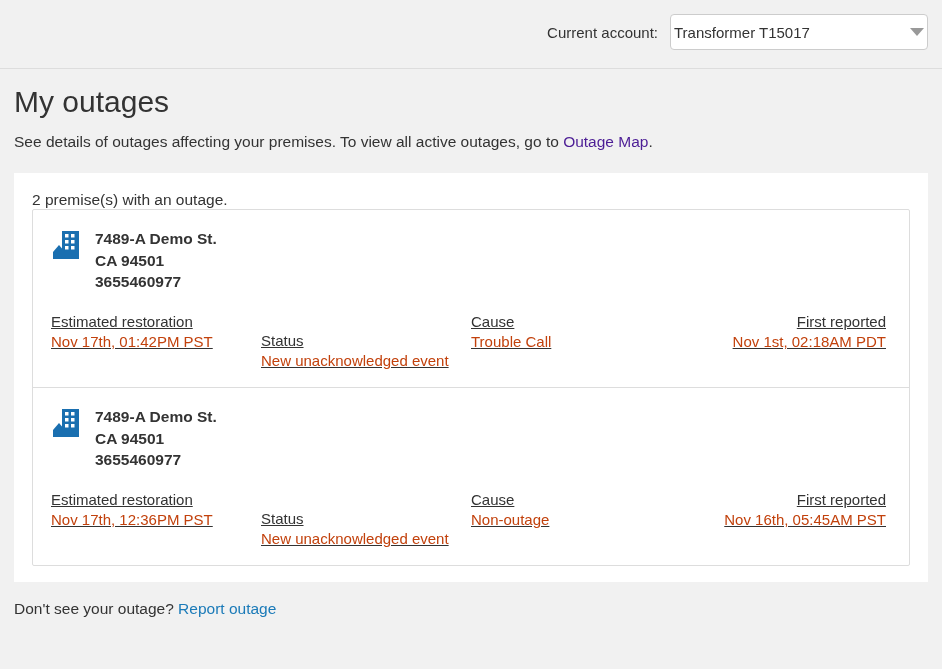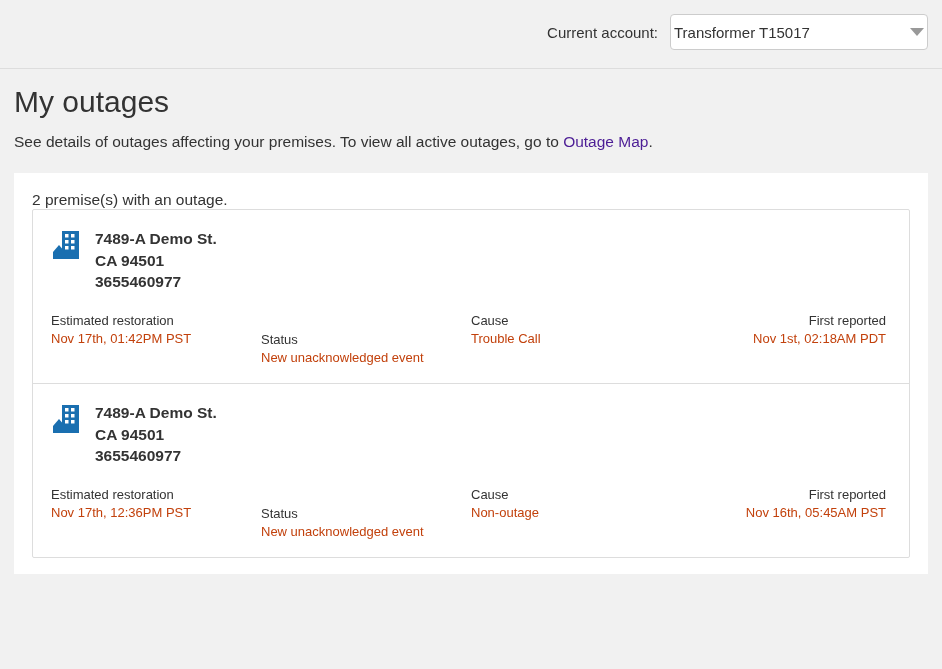--- a/index.html
+++ b/index.html
@@ -88,21 +88,22 @@
       margin-top: 2px;
     }
     .premise-info {
       font-weight: bold;
       font-size: 15.5px;
       line-height: 1.4;
     }
     .detail-row {
       display: flex;
       gap: 0;
-      font-size: 13px;
+      font-size: 15px;
+      text-decoration: underline;
     }
     .detail-col {
       display: flex;
       flex-direction: column;
       gap: 3px;
     }
     .detail-col.est { width: 210px; }
     .detail-col.status { width: 210px; margin-top: 19px; }
     .detail-col.cause { width: 205px; }
     .detail-col.reported { width: 210px; text-align: right; }
@@ -211,13 +212,16 @@
           <div class="detail-col reported">
             <span class="detail-label">First reported</span>
             <span class="detail-value">Nov 16th, 05:45AM PST</span>
           </div>
         </div>
       </div>
 
     </div>
   </div>
 
+  <p class="footer-line">
+    <span>Don't see your outage? </span><a href="#">Report outage</a>
+  </p>
 </div>
 
 </body></html>

